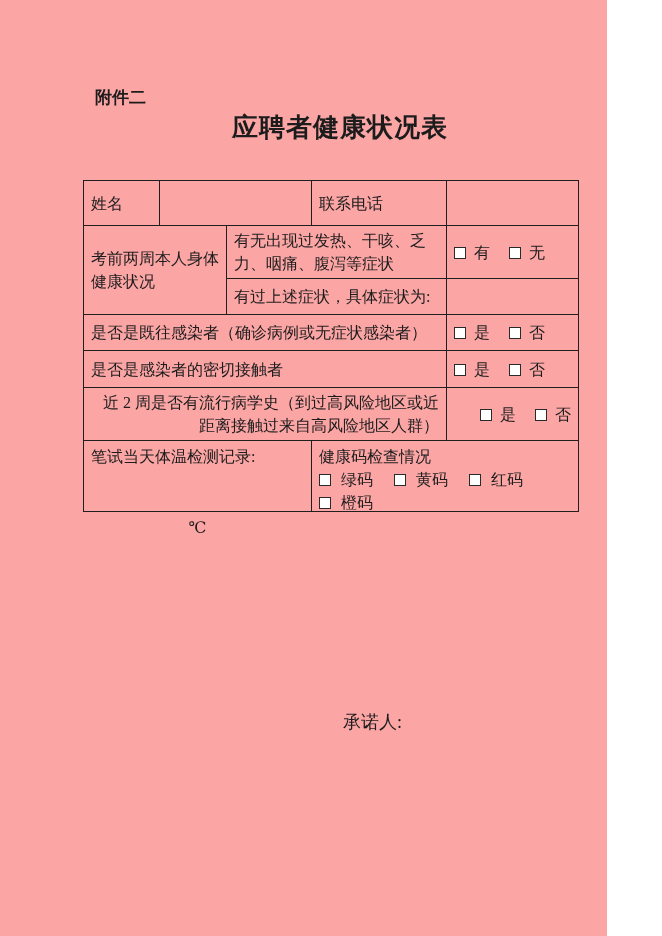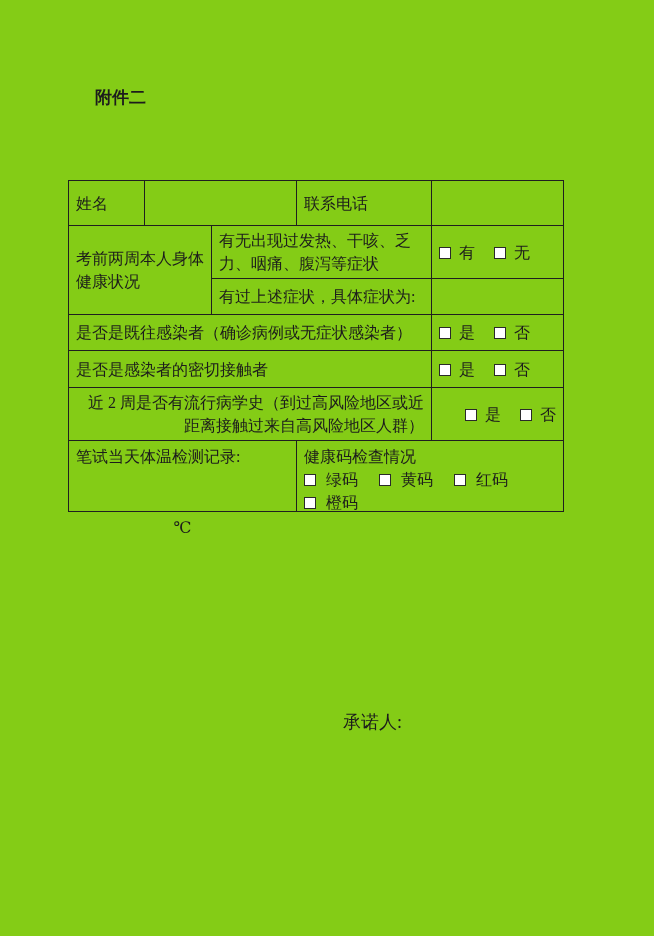--- a/index.html
+++ b/index.html
@@ -3,23 +3,23 @@
 <meta charset="utf-8">
 <style>
   * { margin: 0; padding: 0; box-sizing: border-box; }
   html, body { background: #ffffff; }
   body {
     font-family: "Liberation Serif", "DejaVu Serif", serif;
     color: #1c1c1c;
   }
   .doc {
     position: relative;
-    width: 654px;
+    width: 607px;
     height: 936px;
-    background: #84cc16;
+    background: #fca5a5;
     overflow: hidden;
   }
   .attachment {
     position: absolute;
     left: 95px;
     top: 86px;
     font-size: 17px;
     font-weight: bold;
   }
   .title {
@@ -27,21 +27,21 @@
     left: 20px;
     top: 110px;
     width: 640px;
     text-align: center;
     font-size: 26px;
     font-weight: bold;
     letter-spacing: 1px;
   }
   table.form {
     position: absolute;
-    left: 68px;
+    left: 83px;
     top: 180px;
     width: 495px;
     border-collapse: collapse;
     table-layout: fixed;
     padding-left: 47px;
   }
   table.form td {
     border: 1px solid #1f1f1f;
     font-size: 16px;
     line-height: 23px;
@@ -92,20 +92,21 @@
   .date-line .gap { margin-left: 18px; }
   .date-line .unit-gap { margin-left: 6px; }
 </style>
 </head>
 <body>
 
 <div class="doc">
 
   <div class="attachment">附件二</div>
 
+  <div class="title">应聘者健康状况表</div>
 
   <table class="form">
     <colgroup>
       <col style="width:76px">
         <col style="width:67px">
         <col style="width:85px">
         <col style="width:135px">
         <col style="width:132px">
     </colgroup>
     <tbody>

